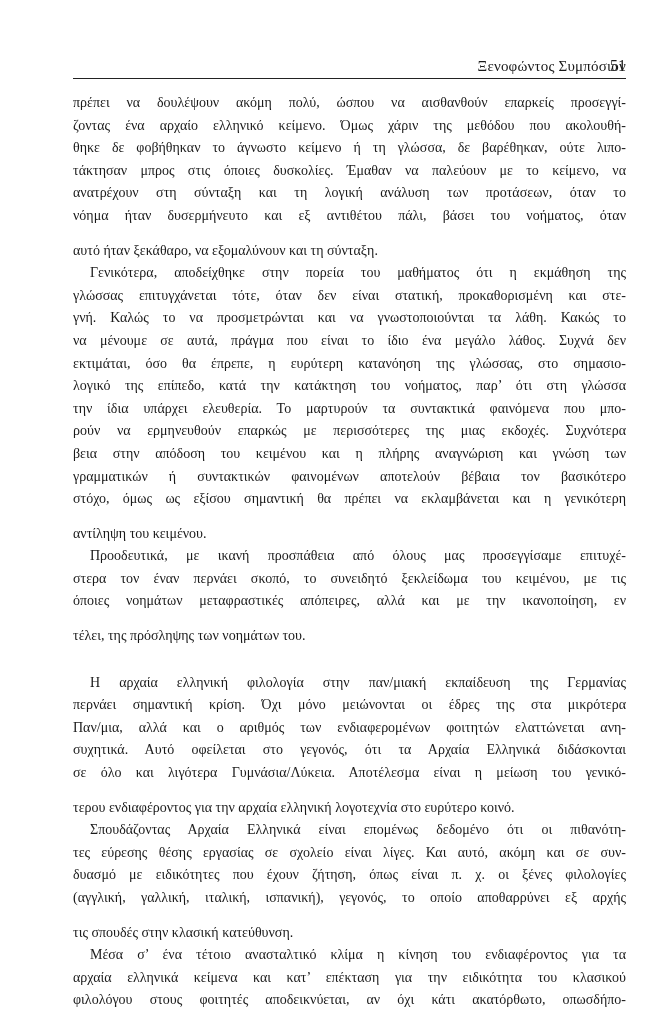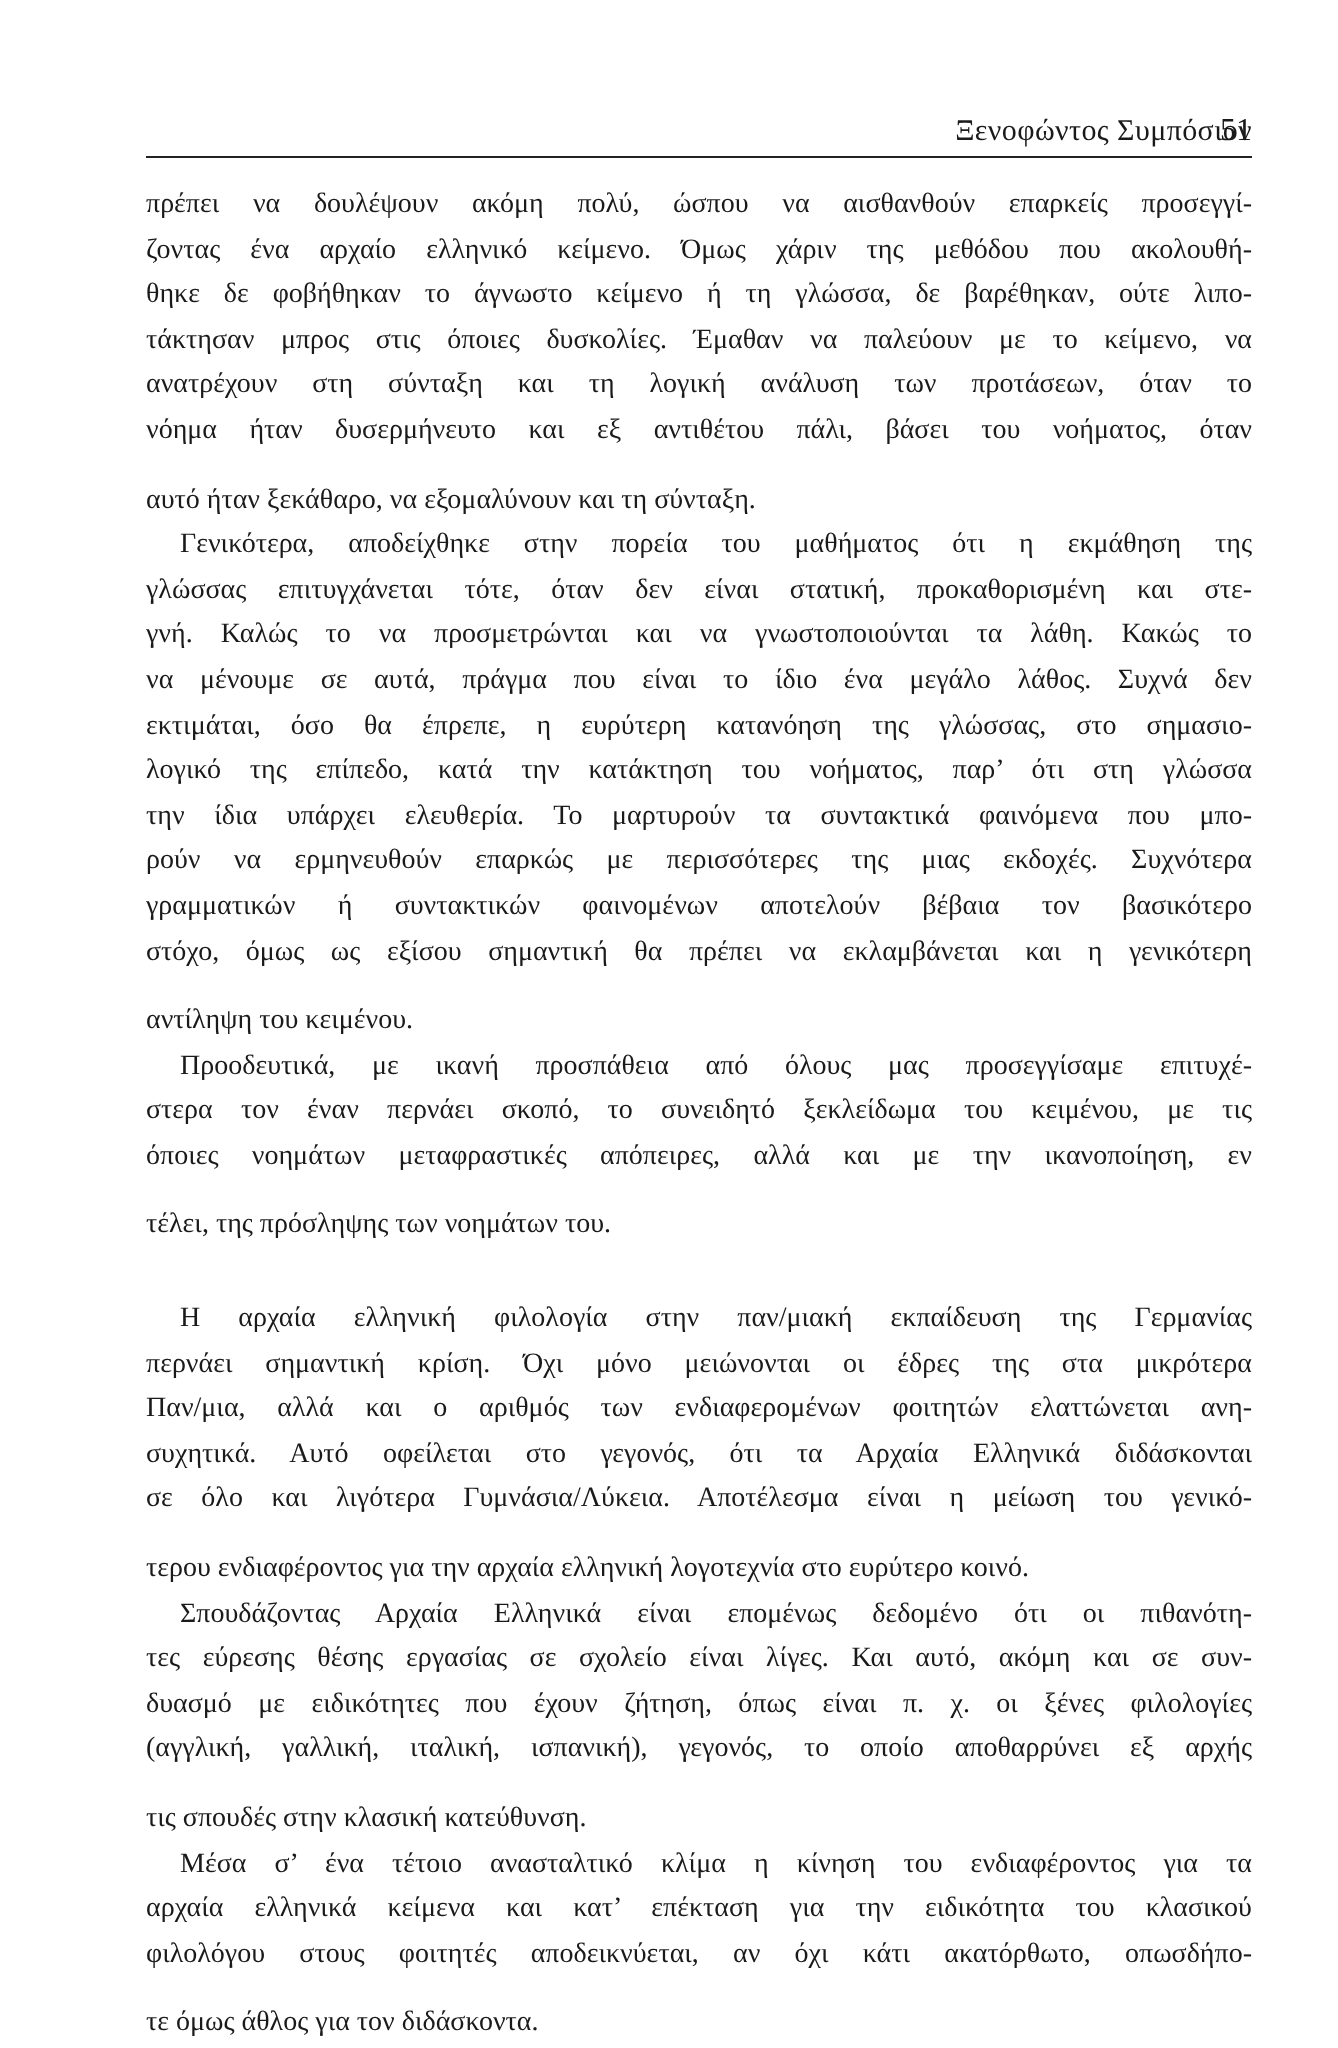--- a/index.html
+++ b/index.html
@@ -86,20 +86,21 @@
 
   <div class="paragraph">
     <span class="line indent">Γενικότερα, αποδείχθηκε στην πορεία του μαθήματος ότι η εκμάθηση της</span>
     <span class="line">γλώσσας επιτυγχάνεται τότε, όταν δεν είναι στατική, προκαθορισμένη και στε-</span>
     <span class="line">γνή. Καλώς το να προσμετρώνται και να γνωστοποιούνται τα λάθη. Κακώς το</span>
     <span class="line">να μένουμε σε αυτά, πράγμα που είναι το ίδιο ένα μεγάλο λάθος. Συχνά δεν</span>
     <span class="line">εκτιμάται, όσο θα έπρεπε, η ευρύτερη κατανόηση της γλώσσας, στο σημασιο-</span>
     <span class="line">λογικό της επίπεδο, κατά την κατάκτηση του νοήματος, παρ’ ότι στη γλώσσα</span>
     <span class="line">την ίδια υπάρχει ελευθερία. Το μαρτυρούν τα συντακτικά φαινόμενα που μπο-</span>
     <span class="line">ρούν να ερμηνευθούν επαρκώς με περισσότερες της μιας εκδοχές. Συχνότερα</span>
+    <span class="line">βεια στην απόδοση του κειμένου και η πλήρης αναγνώριση και γνώση των</span>
     <span class="line">γραμματικών ή συντακτικών φαινομένων αποτελούν βέβαια τον βασικότερο</span>
     <span class="line">στόχο, όμως ως εξίσου σημαντική θα πρέπει να εκλαμβάνεται και η γενικότερη</span>
     <span class="line last">αντίληψη του κειμένου.</span>
   </div>
 
   <div class="paragraph">
     <span class="line indent">Προοδευτικά, με ικανή προσπάθεια από όλους μας προσεγγίσαμε επιτυχέ-</span>
     <span class="line">στερα τον έναν περνάει σκοπό, το συνειδητό ξεκλείδωμα του κειμένου, με τις</span>
     <span class="line">όποιες νοημάτων μεταφραστικές απόπειρες, αλλά και με την ικανοποίηση, εν</span>
     <span class="line last">τέλει, της πρόσληψης των νοημάτων του.</span>

